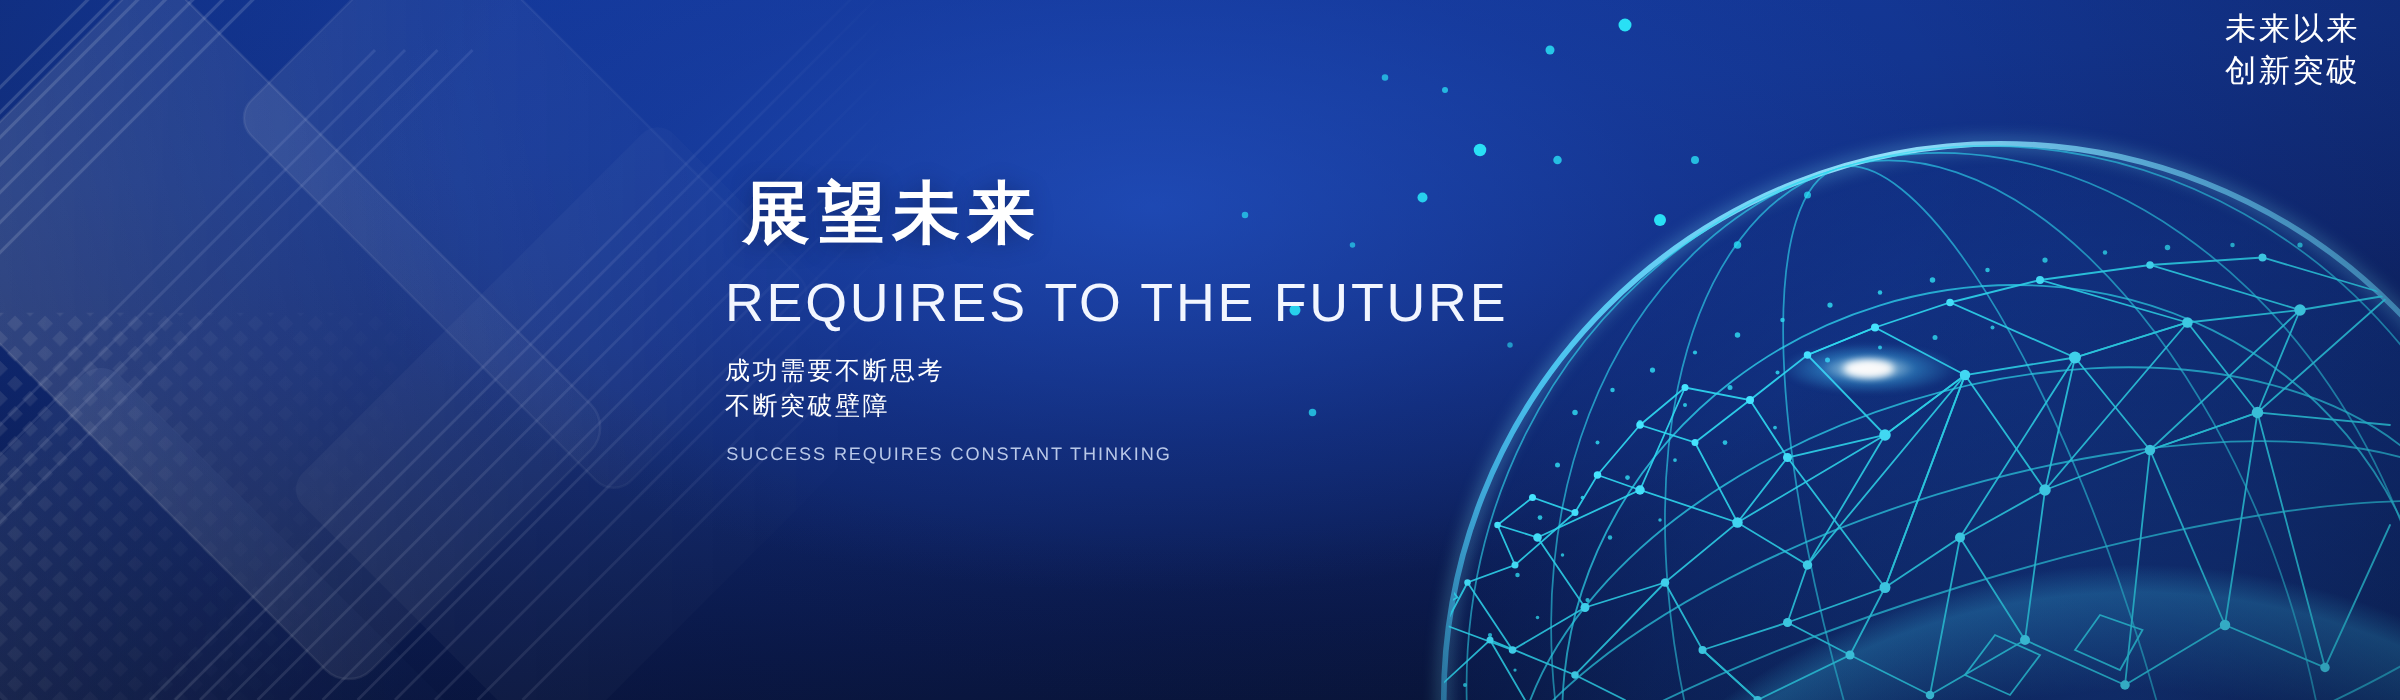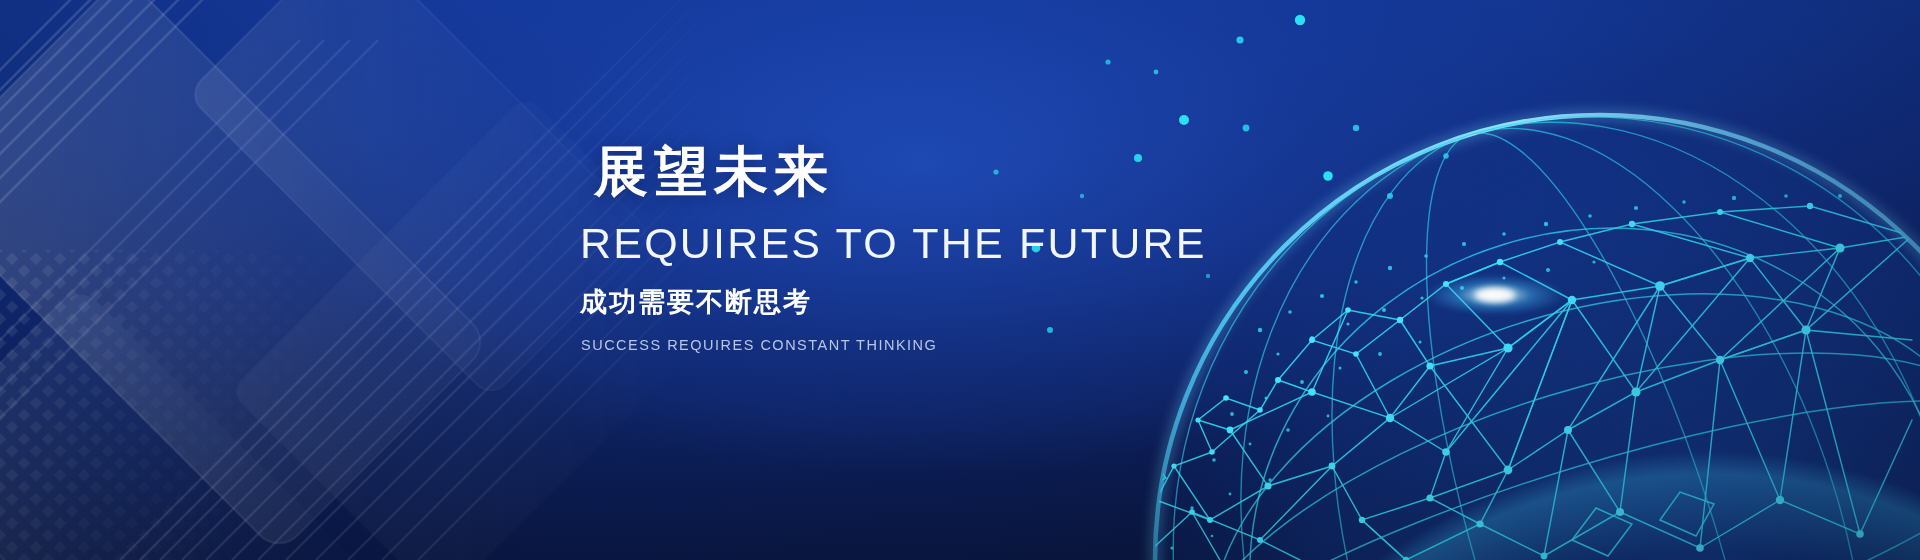--- a/index.html
+++ b/index.html
@@ -46,21 +46,21 @@
   .title-cn{
     font-size:54px;font-weight:700;color:#ffffff;letter-spacing:6px;
     line-height:1.0;margin:16px;white-space:nowrap;
     text-shadow:0 2px 18px rgba(8,20,60,.45);
   }
   .title-en{
     font-size:43px;font-weight:400;color:#f2f6ff;letter-spacing:2.2px;
     line-height:1.0;margin:24px 0 0 2px;white-space:nowrap;
   }
   .sub-cn{
-    font-size:27px;font-weight:700;color:#ffffff;letter-spacing:2px;
+    font-size:20px;font-weight:400;color:#ffffff;letter-spacing:2px;
     line-height:1.42;margin:18px 0 0 2px;
   }
   .sub-cn div{white-space:nowrap;}
   .sub-en{
     font-size:14.5px;font-weight:400;color:#b9c8e8;letter-spacing:1.5px;
     line-height:1.62;margin:13px 0 0 3px;
   }
   .sub-en div{white-space:nowrap;}
 
   
@@ -384,20 +384,25 @@
   </div>
 
   <div class="flare"></div>
   <div class="bg-vignette"></div>
 
   <div class="copy">
     <h1 class="title-cn">展望未来</h1>
     <div class="title-en">REQUIRES TO THE FUTURE</div>
     <div class="sub-cn">
       <div>成功需要不断思考</div>
+      <div>不断突破壁障</div>
     </div>
     <div class="sub-en">
       <div>SUCCESS REQUIRES CONSTANT THINKING</div>
     </div>
   </div>
 
+  <div class="corner">
+    <div>未来以来</div>
+    <div>创新突破</div>
+  </div>
 
 </div>
 
 </body></html>

